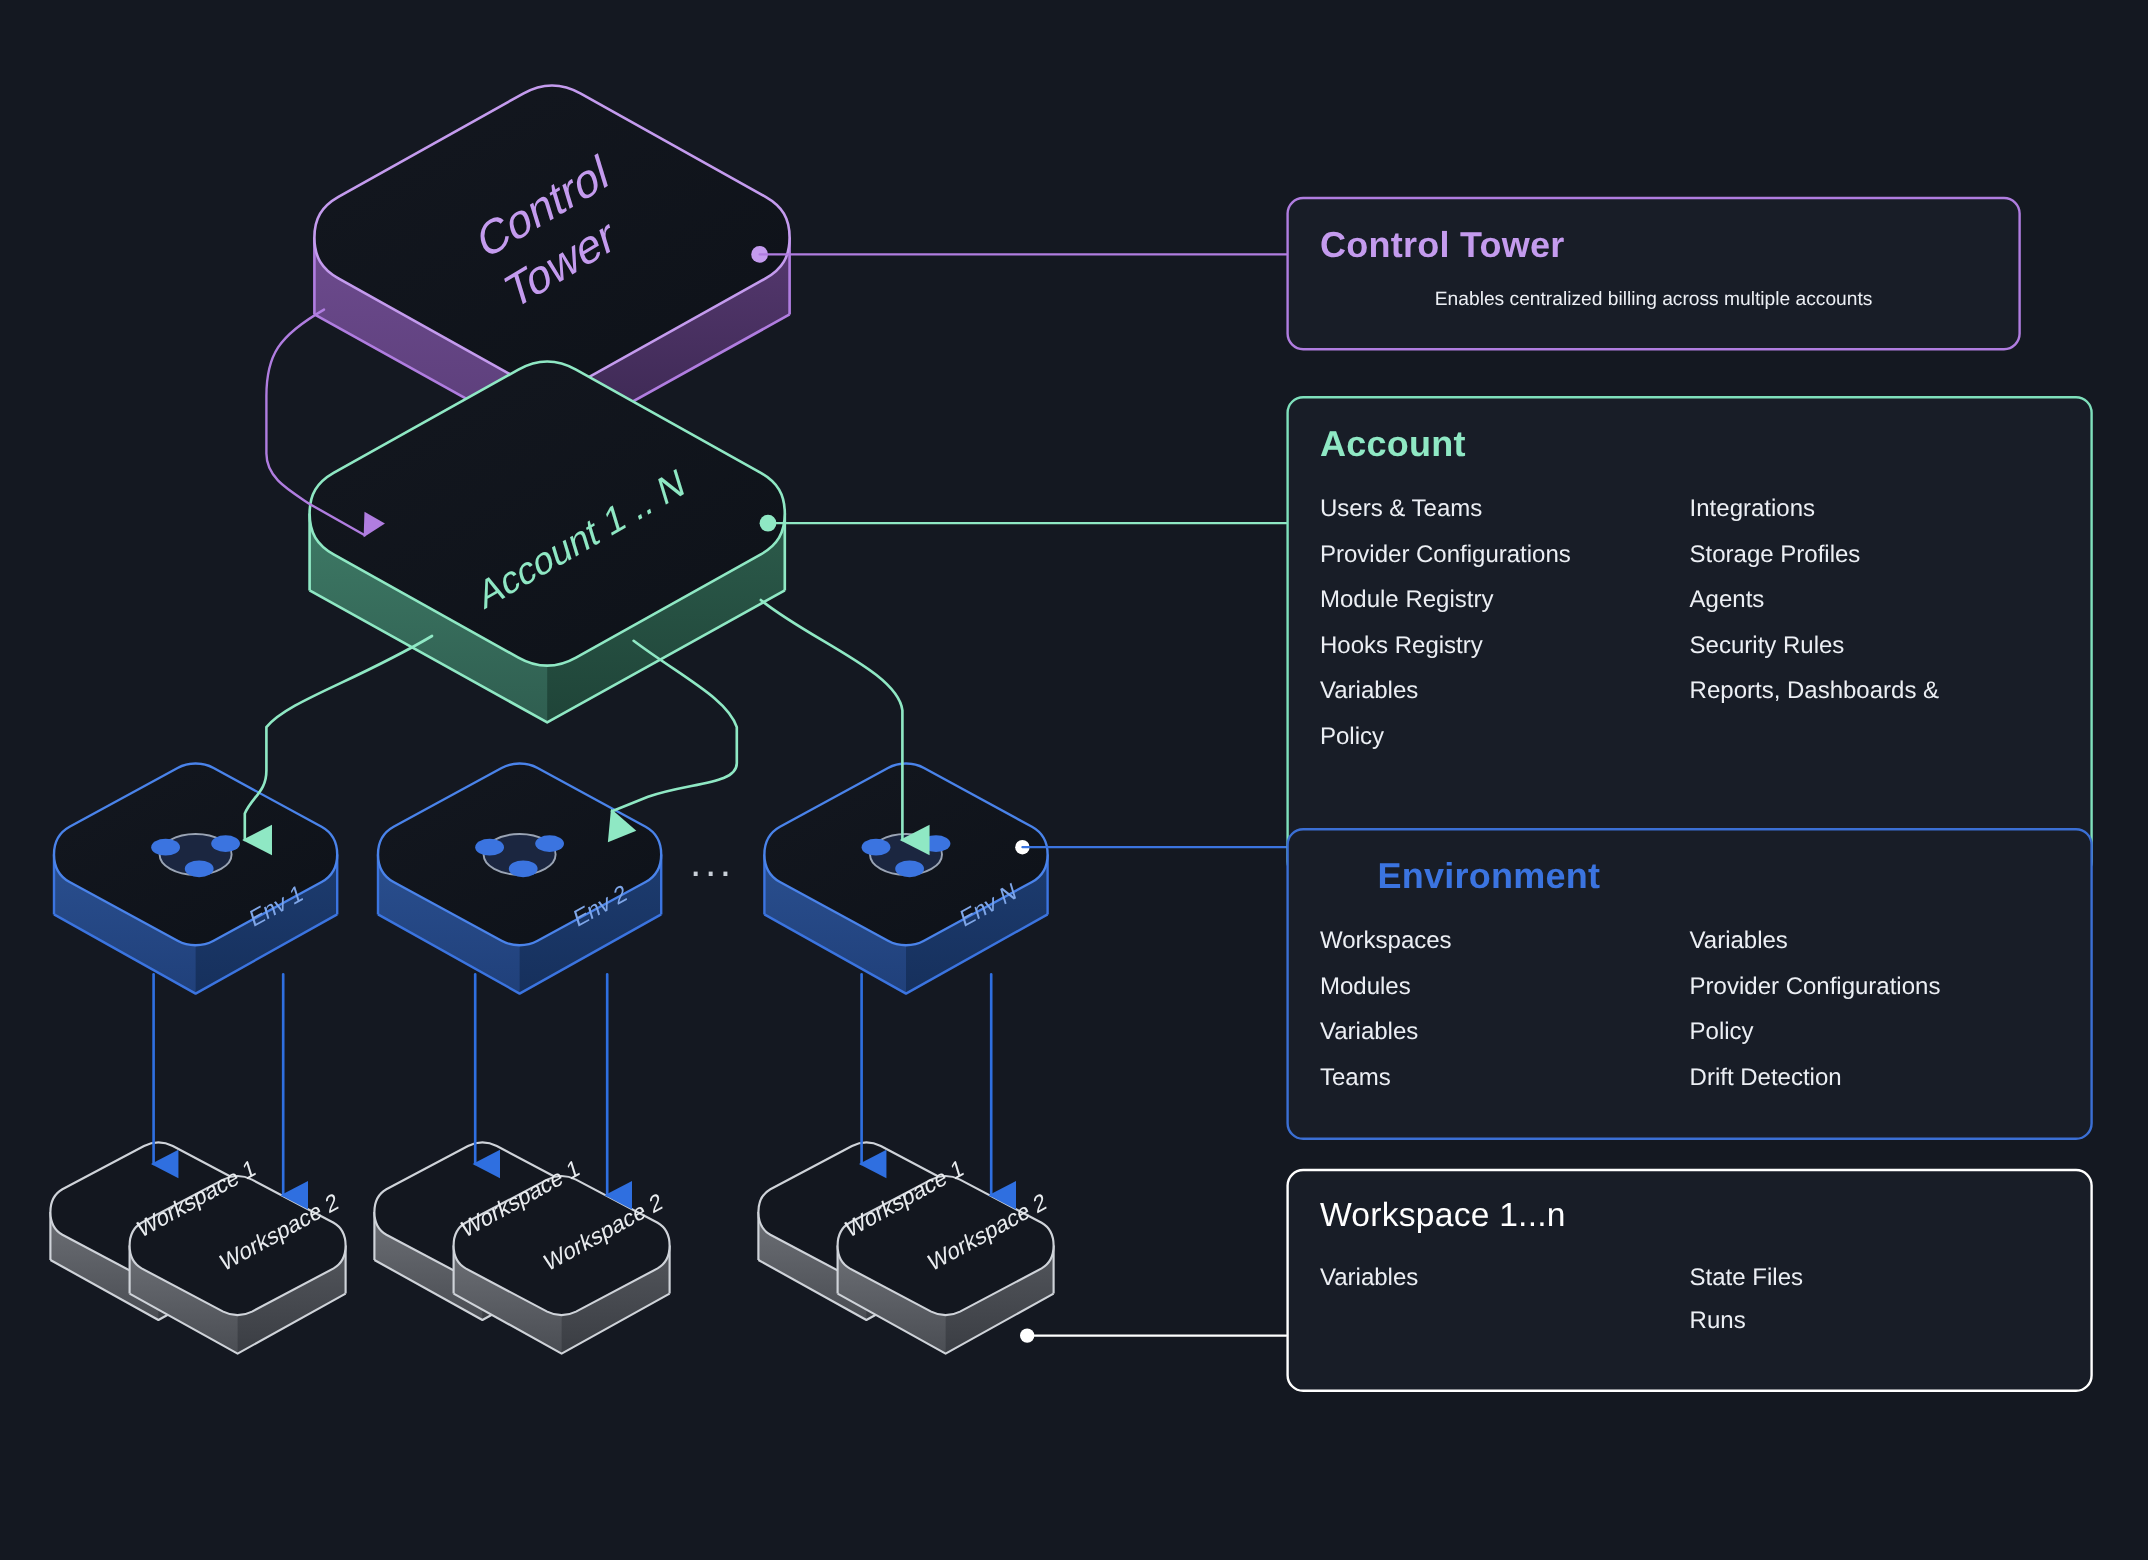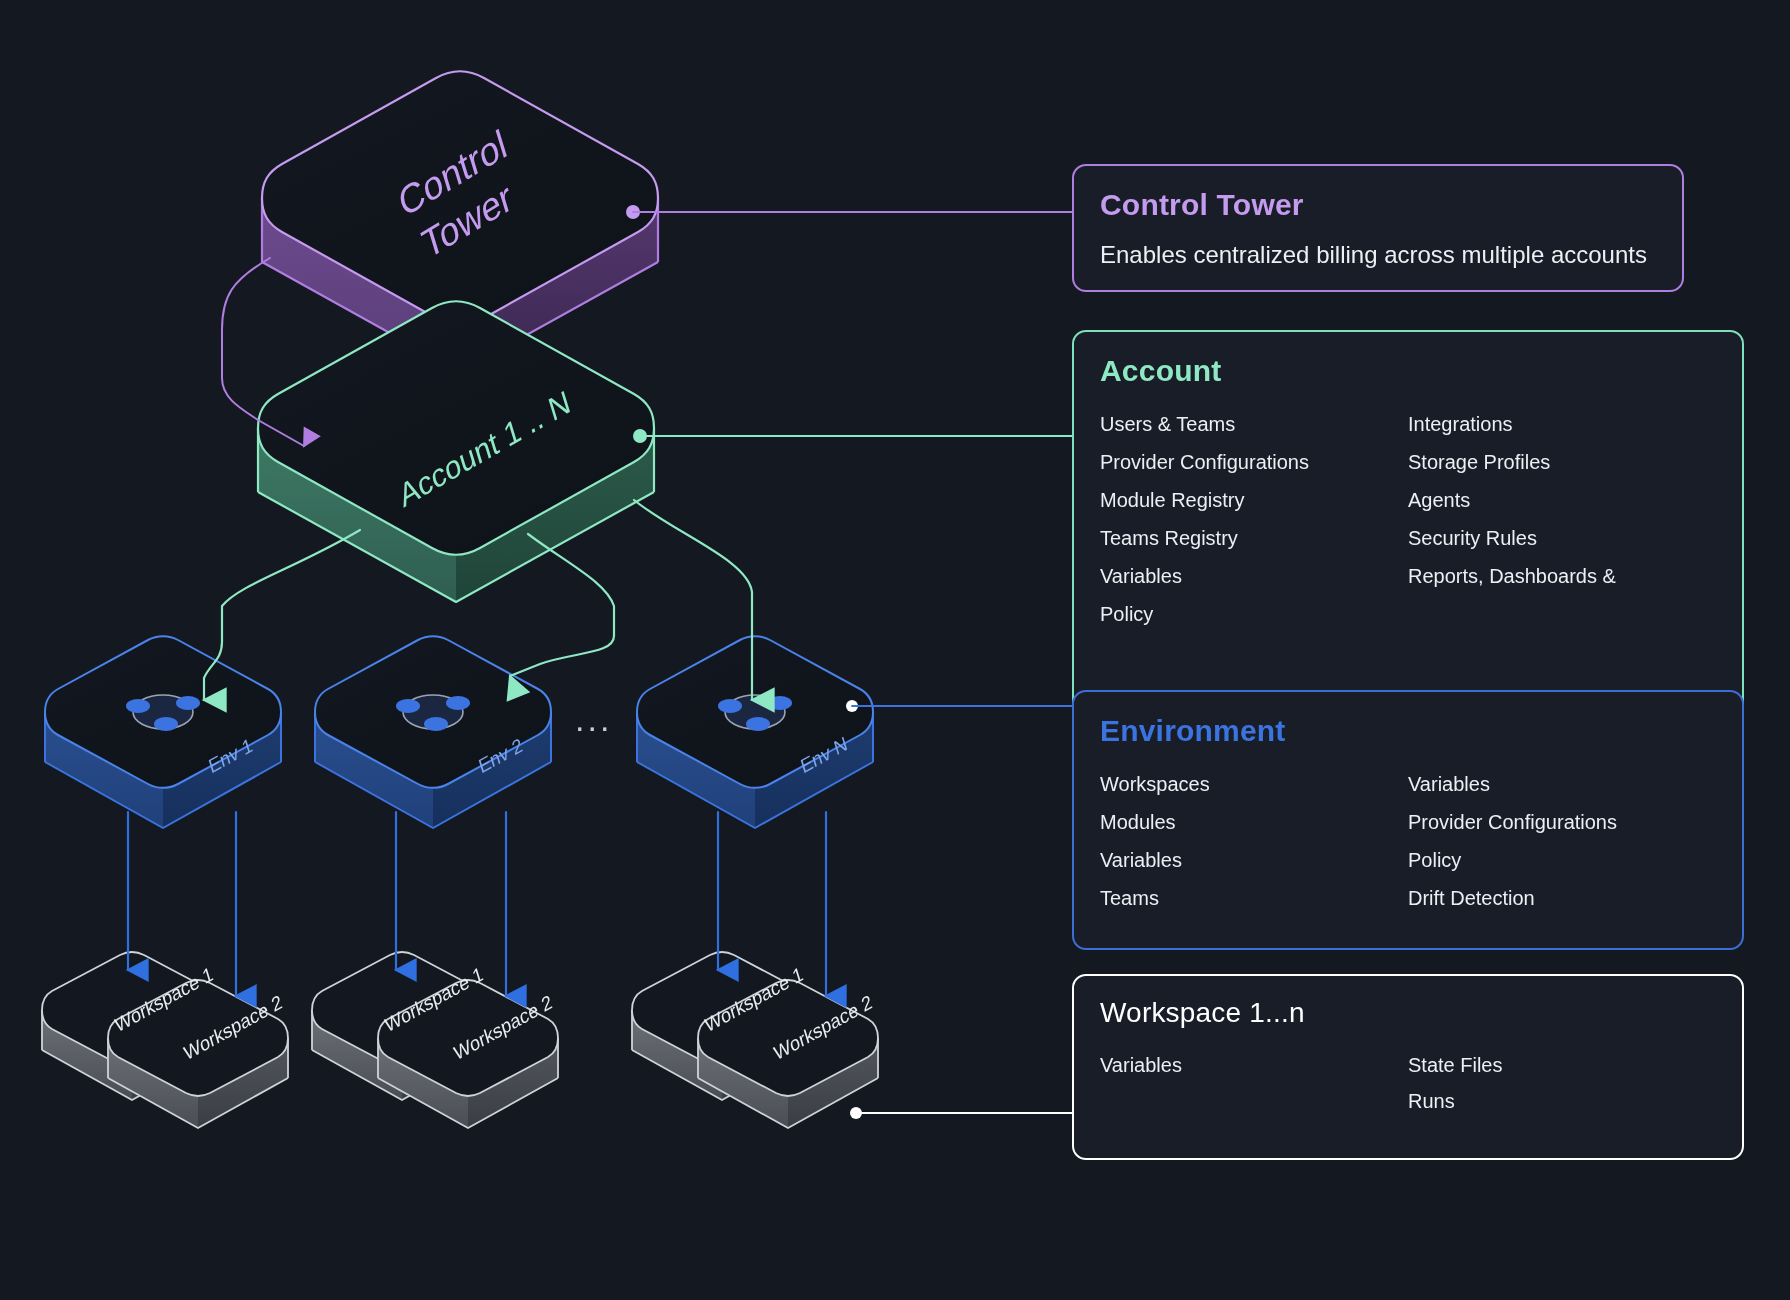--- a/index.html
+++ b/index.html
@@ -5,32 +5,32 @@
   html,body{margin:0;padding:0;background:#141821;}
   body{width:1790px;height:1300px;position:relative;overflow:hidden;
        font-family:"Liberation Sans","DejaVu Sans",sans-serif;}
   #stage{position:absolute;left:0;top:0;width:1790px;height:1300px;}
   svg.layer{position:absolute;left:0;top:0;width:1790px;height:1300px;overflow:visible;}
 
   
   .card{position:absolute;border-radius:14px;border:2px solid #444;
         background:#181d27;box-sizing:border-box;padding:22px 26px 24px 26px;}
   .card-title{font-size:30px;font-weight:700;letter-spacing:.2px;margin:0 0 18px 0;line-height:1.1;}
-  .card-desc{font-size:24px;color:#eceff4;line-height:1.35;font-weight:400;}
+  .card-desc{font-size:16px;color:#eceff4;line-height:1.35;font-weight:400;text-align:center;}
   .cols{display:flex;gap:0;}
   .col{flex:1;display:flex;flex-direction:column;}
   .col .it{font-size:20px;color:#eceff4;line-height:1.0;padding:9px 0;white-space:nowrap;font-weight:400;}
 
   #card-ct{left:1072px;top:164px;width:612px;height:128px;border-color:#b07de0;}
   #card-ct .card-title{color:#c49bee;}
   #card-ct .card-desc{margin-top:2px;}
   #card-acct{left:1072px;top:330px;width:672px;height:402px;border-color:#7fe0bc;}
   #card-acct .card-title{color:#8fe8c4;}
   #card-env{left:1072px;top:690px;width:672px;height:260px;border-color:#3b6fd4;}
-  #card-env .card-title{color:#3b74e0;}
+  #card-env .card-title{color:#3b74e0;margin-left:48px;}
   #card-ws{left:1072px;top:974px;width:672px;height:186px;border-color:#ffffff;}
   #card-ws .card-title{color:#ffffff;font-size:28px;font-weight:500;}
   #card-ws .cols .it{padding:8px 0;}
 
   
   .iso-label{position:absolute;transform-origin:50% 50%;white-space:nowrap;pointer-events:none;}
   .lbl-ct{font-size:38px;color:#c49bee;font-weight:400;line-height:1.25;text-align:center;}
   .lbl-acct{font-size:31px;color:#8fe8c4;font-weight:400;}
   .lbl-env{font-size:19px;color:#7fa6e8;font-weight:400;}
   .lbl-ws{font-size:19px;color:#e9ecef;font-weight:400;}
@@ -296,21 +296,21 @@
     <div class="card-desc">Enables centralized billing across multiple accounts</div>
   </div>
 
   <div class="card" id="card-acct">
     <div class="card-title">Account</div>
     <div class="cols">
       <div class="col">
         <div class="it">Users &amp; Teams</div>
         <div class="it">Provider Configurations</div>
         <div class="it">Module Registry</div>
-        <div class="it">Teams Registry</div>
+        <div class="it">Hooks Registry</div>
         <div class="it">Variables</div>
         <div class="it">Policy</div>
       </div>
       <div class="col">
         <div class="it">Integrations</div>
         <div class="it">Storage Profiles</div>
         <div class="it">Agents</div>
         <div class="it">Security Rules</div>
         <div class="it">Reports, Dashboards &amp;</div>
       </div>

